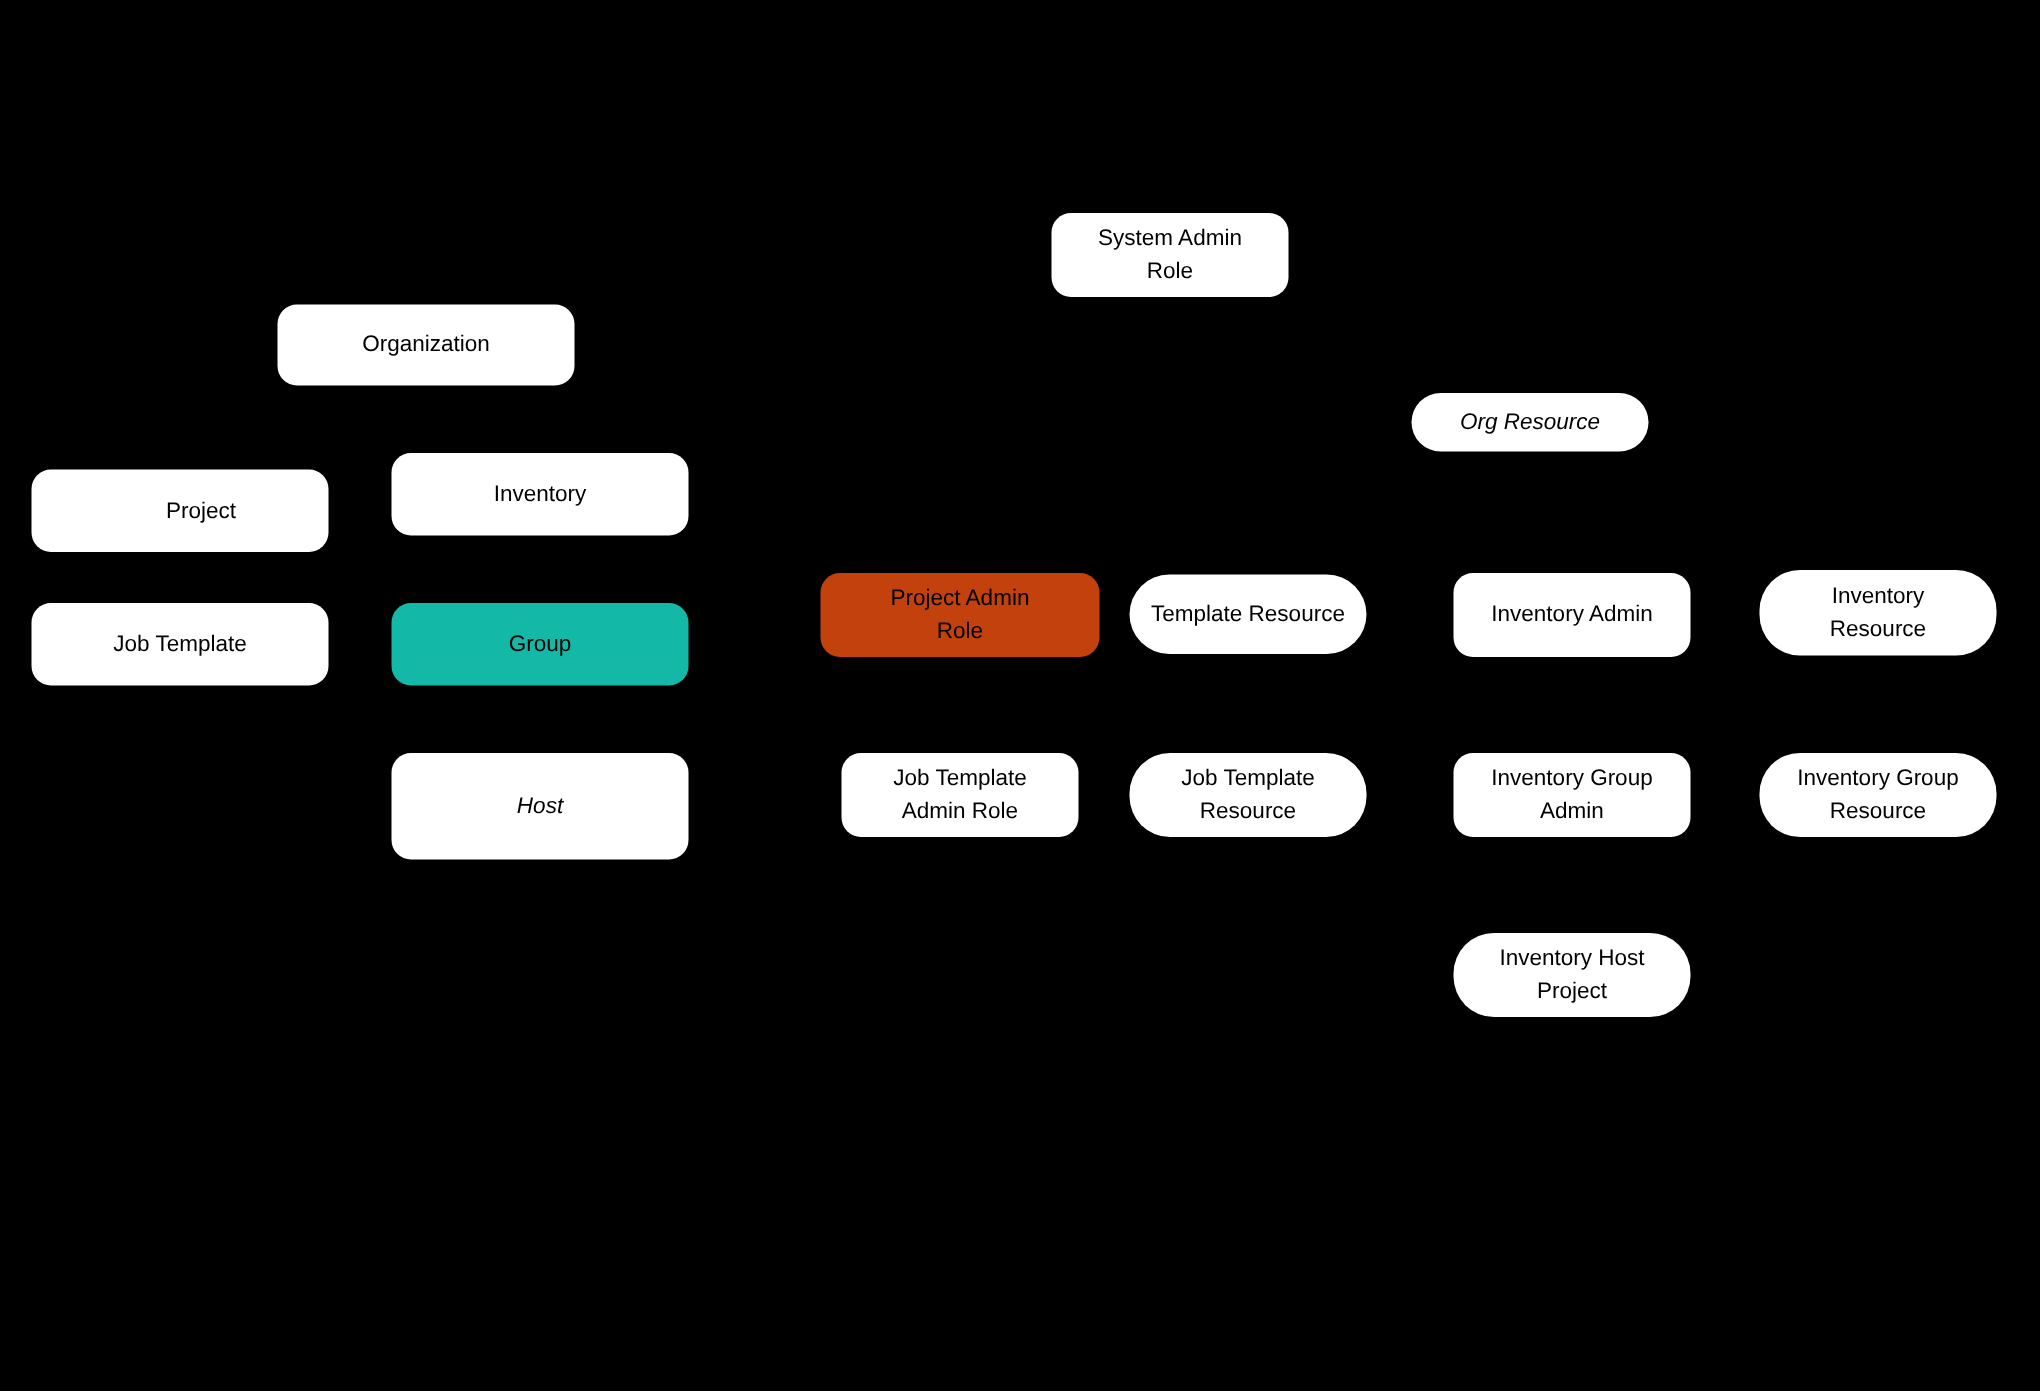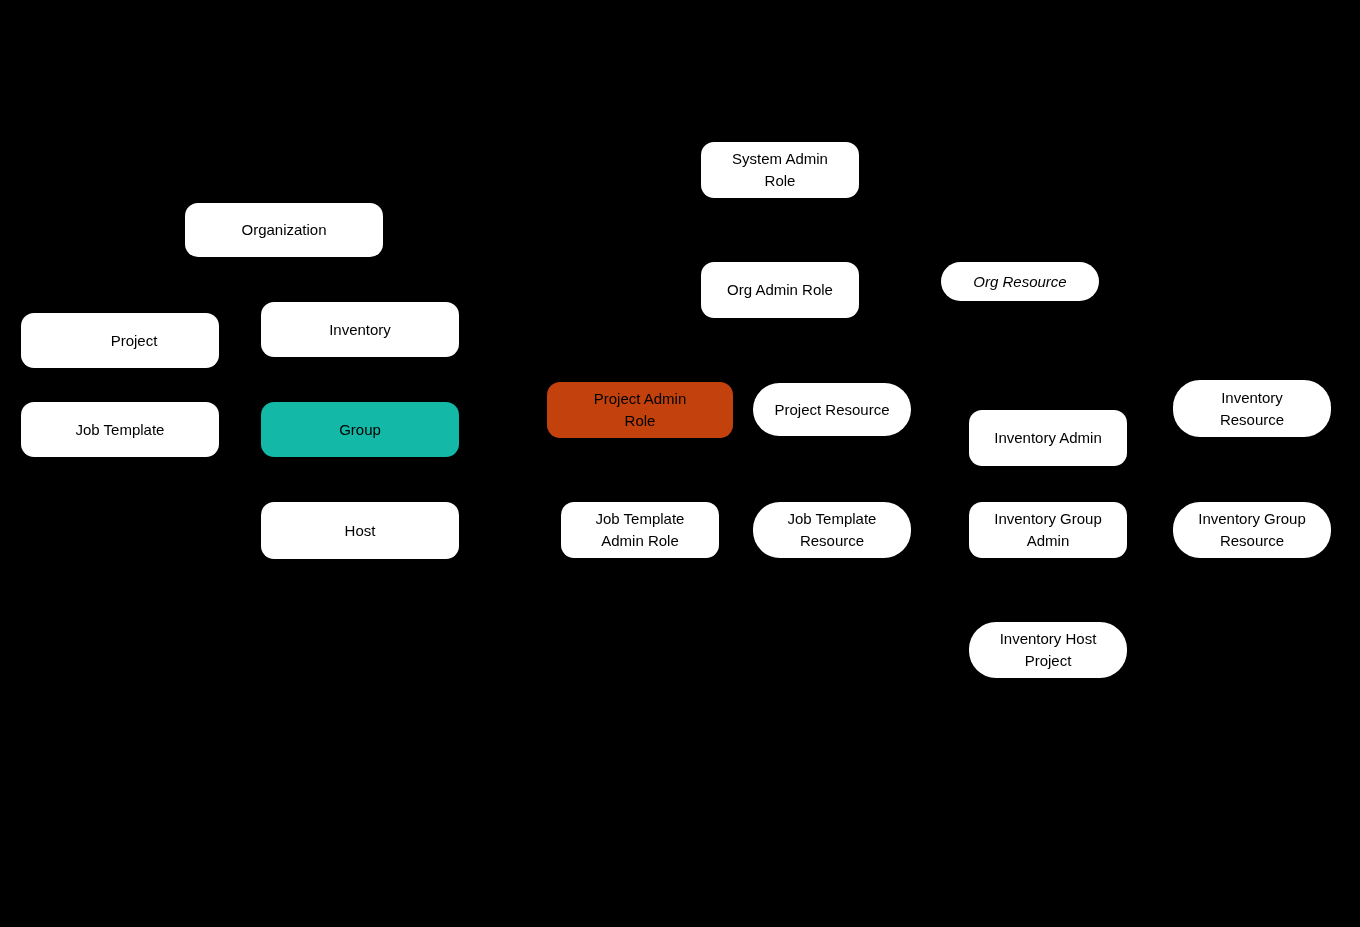--- a/index.html
+++ b/index.html
@@ -39,29 +39,28 @@
 </style>
 </head>
 <body>
 
 <div id="canvas" style="background: rgb(0, 0, 0);">
     <div class="node rect" style="left: 141px; top: 203px; width: 198px; height: 54px; background: rgb(255, 255, 255); color: rgb(0, 0, 0); margin-left: 44px;"><span>Organization</span></div>
     <div class="node rect" style="left: 21px; top: 313px; width: 198px; height: 55px; background: rgb(255, 255, 255); color: rgb(0, 0, 0); padding-left: 28px;"><span>Project</span></div>
     <div class="node rect" style="left: 261px; top: 302px; width: 198px; height: 55px; background: rgb(255, 255, 255); color: rgb(0, 0, 0);"><span>Inventory</span></div>
     <div class="node rect" style="left: 21px; top: 402px; width: 198px; height: 55px; background: rgb(255, 255, 255); color: rgb(0, 0, 0);"><span>Job Template</span></div>
     <div class="node rect" style="left: 261px; top: 402px; width: 198px; height: 55px; background: #14b8a6; color: rgb(0, 0, 0);"><span>Group</span></div>
-    <div class="node rect" style="left: 261px; top: 502px; width: 198px; height: 57px; background: rgb(255, 255, 255); color: rgb(0, 0, 0);"><span>Host</span></div>
+    <div class="node rect" style="left: 261px; top: 502px; width: 198px; height: 71px; background: rgb(255, 255, 255); color: rgb(0, 0, 0); font-style: italic;"><span>Host</span></div>
     <div class="node rect" style="left: 701px; top: 142px; width: 158px; height: 56px; background: rgb(255, 255, 255); color: rgb(0, 0, 0);"><span>System Admin
 Role</span></div>
-    <div class="node rect" style="left: 701px; top: 262px; width: 158px; height: 56px; background: rgb(255, 255, 255); color: rgb(0, 0, 0);"><span>Org Admin Role</span></div>
     <div class="node pill" style="left: 941px; top: 262px; width: 158px; height: 39px; background: rgb(255, 255, 255); color: rgb(0, 0, 0); font-style: italic;"><span>Org Resource</span></div>
     <div class="node rect" style="left: 547px; top: 382px; width: 186px; height: 56px; background: #c2410c; color: rgb(0, 0, 0);"><span>Project Admin
 Role</span></div>
-    <div class="node pill" style="left: 753px; top: 383px; width: 158px; height: 53px; background: rgb(255, 255, 255); color: rgb(0, 0, 0);"><span>Project Resource</span></div>
-    <div class="node rect" style="left: 969px; top: 382px; width: 158px; height: 56px; background: rgb(255, 255, 255); color: rgb(0, 0, 0); margin-top: 28px;"><span>Inventory Admin</span></div>
+    <div class="node pill" style="left: 753px; top: 383px; width: 158px; height: 53px; background: rgb(255, 255, 255); color: rgb(0, 0, 0);"><span>Template Resource</span></div>
+    <div class="node rect" style="left: 969px; top: 382px; width: 158px; height: 56px; background: rgb(255, 255, 255); color: rgb(0, 0, 0);"><span>Inventory Admin</span></div>
     <div class="node pill" style="left: 1173px; top: 380px; width: 158px; height: 57px; background: rgb(255, 255, 255); color: rgb(0, 0, 0);"><span>Inventory
 Resource</span></div>
     <div class="node rect" style="left: 561px; top: 502px; width: 158px; height: 56px; background: rgb(255, 255, 255); color: rgb(0, 0, 0);"><span>Job Template
 Admin Role</span></div>
     <div class="node pill" style="left: 753px; top: 502px; width: 158px; height: 56px; background: rgb(255, 255, 255); color: rgb(0, 0, 0);"><span>Job Template
 Resource</span></div>
     <div class="node rect" style="left: 969px; top: 502px; width: 158px; height: 56px; background: rgb(255, 255, 255); color: rgb(0, 0, 0);"><span>Inventory Group
 Admin</span></div>
     <div class="node pill" style="left: 1173px; top: 502px; width: 158px; height: 56px; background: rgb(255, 255, 255); color: rgb(0, 0, 0);"><span>Inventory Group
 Resource</span></div>

